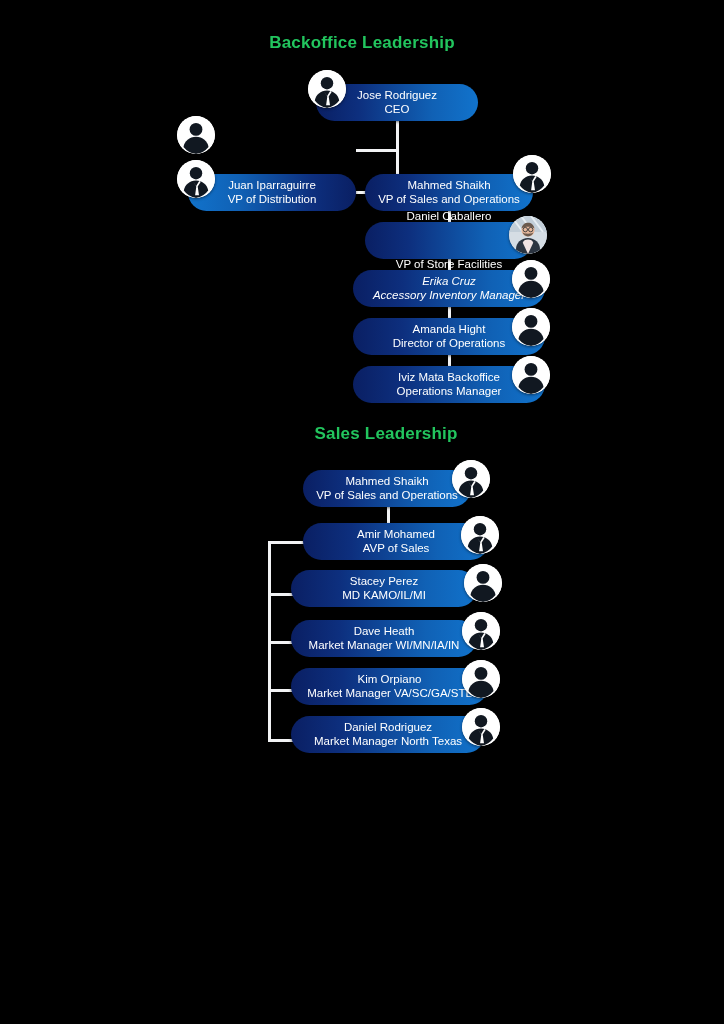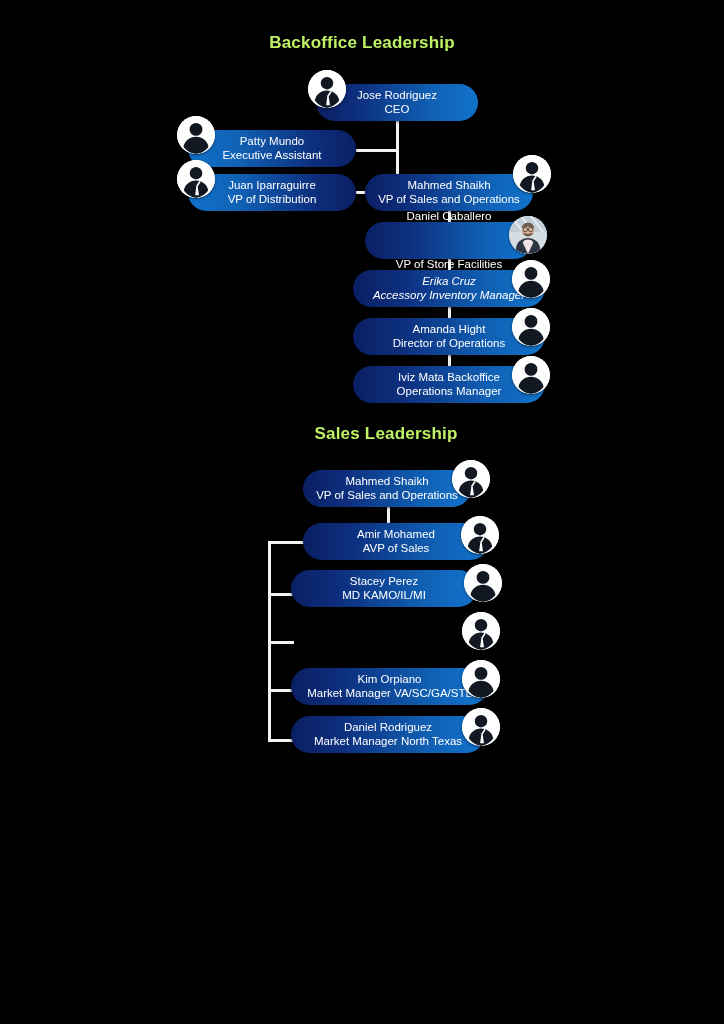--- a/index.html
+++ b/index.html
@@ -24,21 +24,21 @@
   }
 
   
   .section-title {
     position: absolute;
     width: 100%;
     text-align: center;
     font-size: 17px;
     font-weight: bold;
     letter-spacing: 0.2px;
-    color: #bef264;
+    color: #22c55e;
     white-space: nowrap;
   }
   #title-backoffice { top: 33px; left: 0; }
   #title-sales      { top: 424px; left: 0; padding-left: 48px; }
 
   
   .line {
     position: absolute;
     background: #f2f3f5;
   }
@@ -117,24 +117,20 @@
     <svg viewBox="0 0 38 38">
         <circle cx="19" cy="19" r="19" fill="#fff"></circle>
         <g fill="#111821">
           <circle cx="19" cy="13.2" r="6.2"></circle>
           <path d="M19 20.4c-6.4 0-11.2 4.3-12.2 10.1A19 19 0 0 0 19 38a19 19 0 0 0 12.2-7.5c-1-5.8-5.8-10.1-12.2-10.1z"></path>
         </g>
         <path d="M15.8 21.1 19 26.2l3.2-5.1 1.6.7-3.1 4.8 1.3 8.6h-3.9l1.2-8.6-3-4.8z" fill="#fff"></path>
       </svg>
   </div>
 
-  <div class="node grad-left" style="left:188px; top:130px; width:168px;">
-    <span class="nm">Patty Mundo</span>
-    <span class="rl">Executive Assistant</span>
-  </div>
   <div class="avatar" style="left:177px; top:116px;">
     <svg viewBox="0 0 38 38">
         <circle cx="19" cy="19" r="19" fill="#fff"></circle>
         <g fill="#111821">
           <circle cx="19" cy="13.4" r="6.4"></circle>
           <path d="M19 20.8c-6.6 0-11.6 4.4-12.5 10.2A19 19 0 0 0 19 38a19 19 0 0 0 12.5-7c-.9-5.8-5.9-10.2-12.5-10.2z"></path>
         </g>
       </svg>
   </div>
 
@@ -286,20 +282,24 @@
   <div class="avatar" style="left:464px; top:564px;">
     <svg viewBox="0 0 38 38">
         <circle cx="19" cy="19" r="19" fill="#fff"></circle>
         <g fill="#111821">
           <circle cx="19" cy="13.4" r="6.4"></circle>
           <path d="M19 20.8c-6.6 0-11.6 4.4-12.5 10.2A19 19 0 0 0 19 38a19 19 0 0 0 12.5-7c-.9-5.8-5.9-10.2-12.5-10.2z"></path>
         </g>
       </svg>
   </div>
 
+  <div class="node grad-right" style="left:291px; top:620px; width:186px;">
+    <span class="nm">Dave Heath</span>
+    <span class="rl">Market Manager WI/MN/IA/IN</span>
+  </div>
   <div class="avatar" style="left:462px; top:612px;">
     <svg viewBox="0 0 38 38">
         <circle cx="19" cy="19" r="19" fill="#fff"></circle>
         <g fill="#111821">
           <circle cx="19" cy="13.2" r="6.2"></circle>
           <path d="M19 20.4c-6.4 0-11.2 4.3-12.2 10.1A19 19 0 0 0 19 38a19 19 0 0 0 12.2-7.5c-1-5.8-5.8-10.1-12.2-10.1z"></path>
         </g>
         <path d="M15.8 21.1 19 26.2l3.2-5.1 1.6.7-3.1 4.8 1.3 8.6h-3.9l1.2-8.6-3-4.8z" fill="#fff"></path>
       </svg>
   </div>

